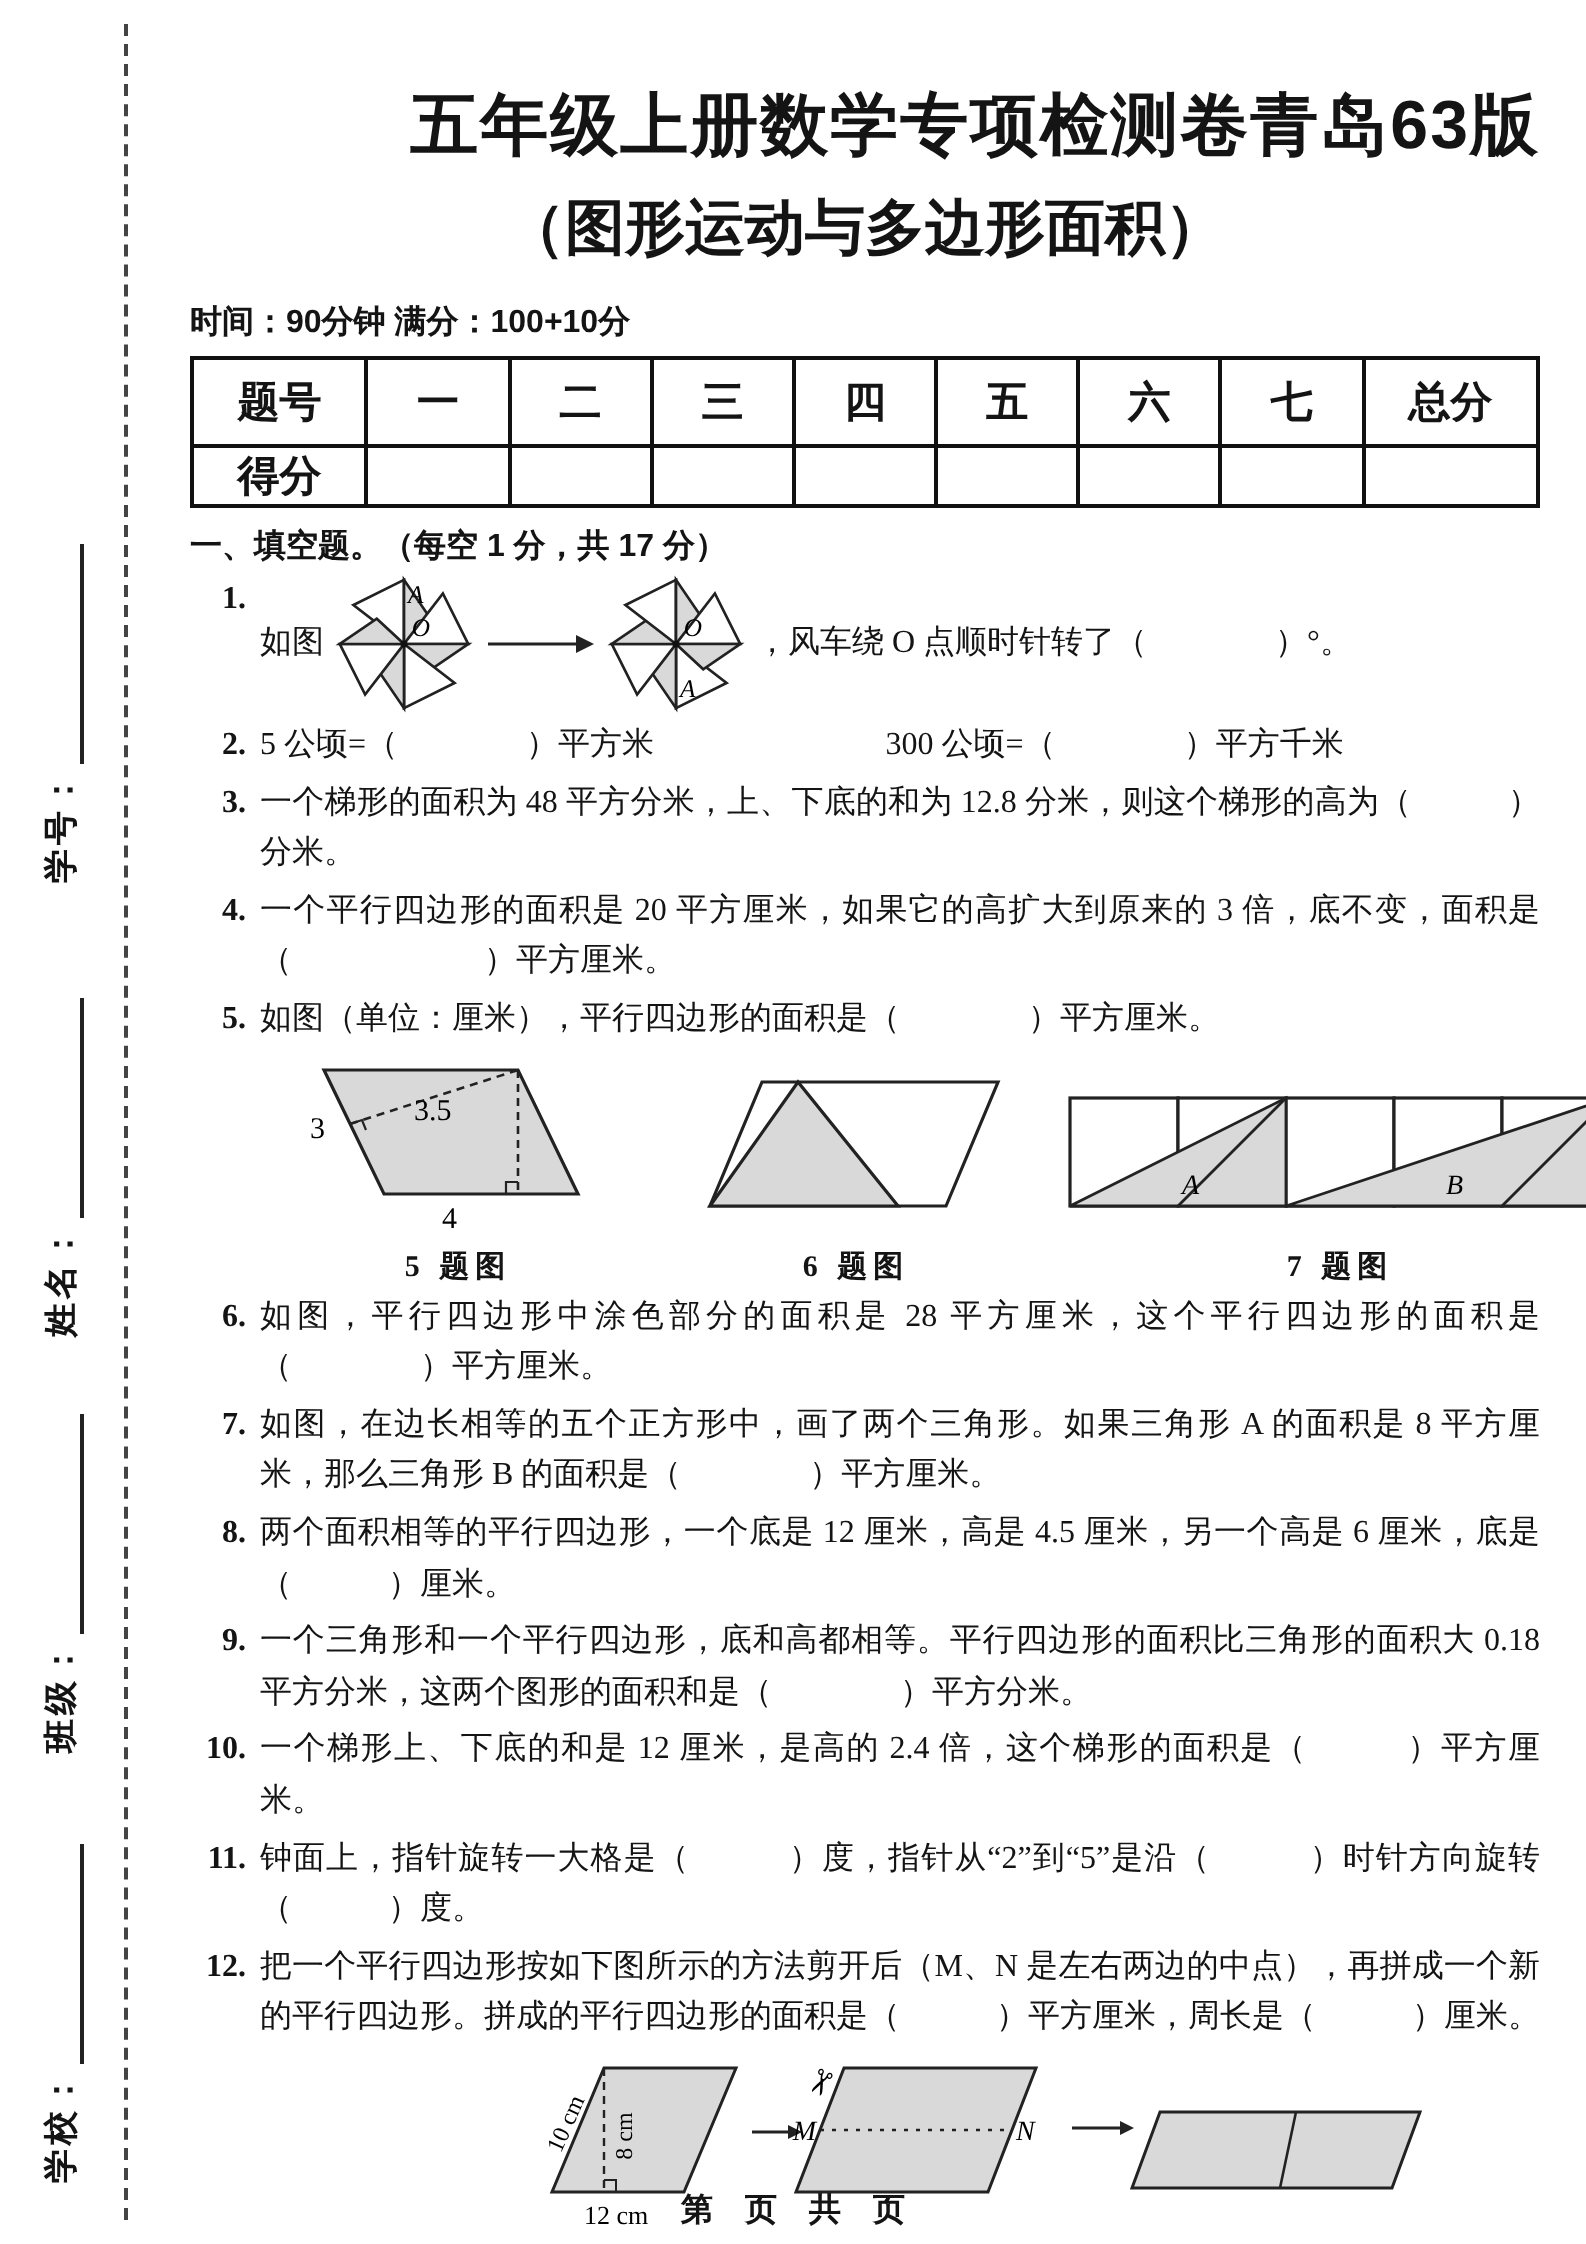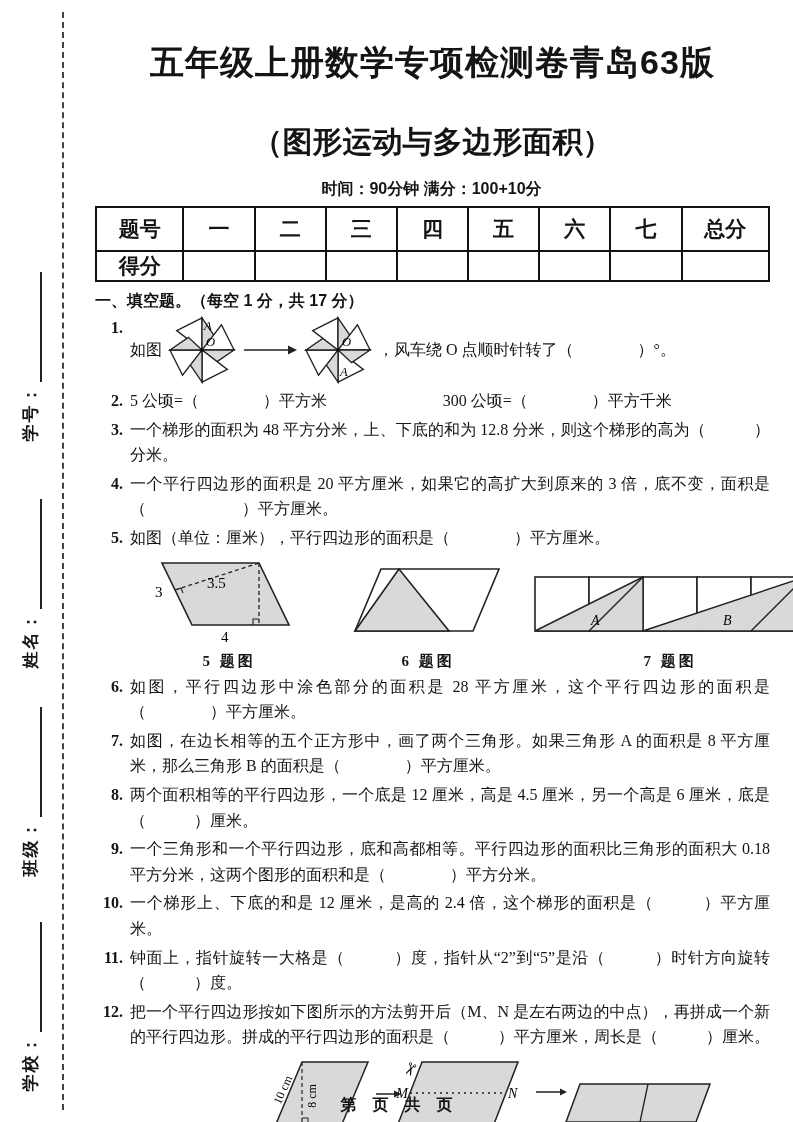--- a/index.html
+++ b/index.html
@@ -23,32 +23,32 @@
     transform: rotate(-90deg);
     display: flex; align-items: flex-end; justify-content: center;
     font-size: 17px; font-weight: bold;
     font-family: "Liberation Serif", serif;
     letter-spacing: 2px;
   }
   .ml-line { width: 110px; border-bottom: 2px solid #222; height: 17px; margin-left: 2px; }
   
   .main { position: absolute; left: 95px; top: 0; width: 675px; }
   .page-title {
-    margin-top: 40px; text-align: center;
+    margin-top: 40px; text-align: right;
     font-family: "Liberation Sans", sans-serif;
     font-size: 34px; font-weight: bold; letter-spacing: 1px;
     white-space: nowrap;
   }
   .page-subtitle {
-    margin-top: 36px; text-align: center;
+    margin-top: 8px; text-align: center;
     font-family: "Liberation Sans", sans-serif;
     font-size: 30px; font-weight: bold;
   }
   .exam-meta {
-    margin-top: 16px; text-align: center;
+    margin-top: 16px; text-align: left;
     font-family: "Liberation Sans", sans-serif;
     font-size: 16px; font-weight: bold; padding-right: 2px;
   }
   table.score-table {
     width: 100%; border-collapse: collapse; margin-top: 6px;
     font-size: 21px; font-weight: bold; text-align: center; padding-left: 33px;
   }
   table.score-table td {
     border: 2px solid #111; height: 44px; padding: 0 4px;
   }

